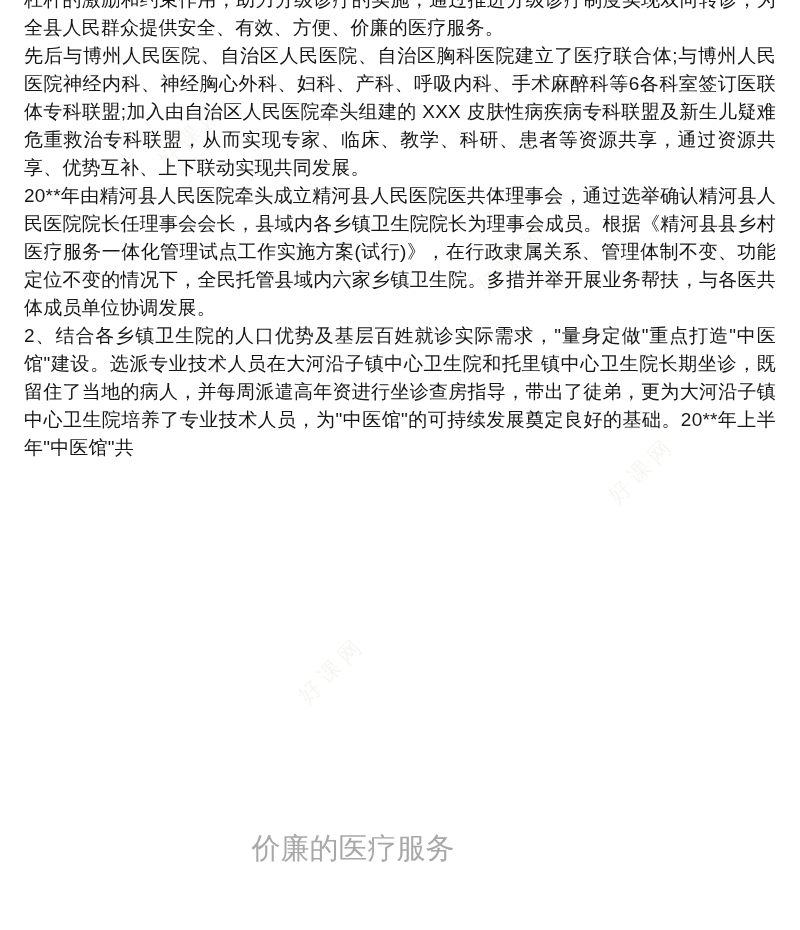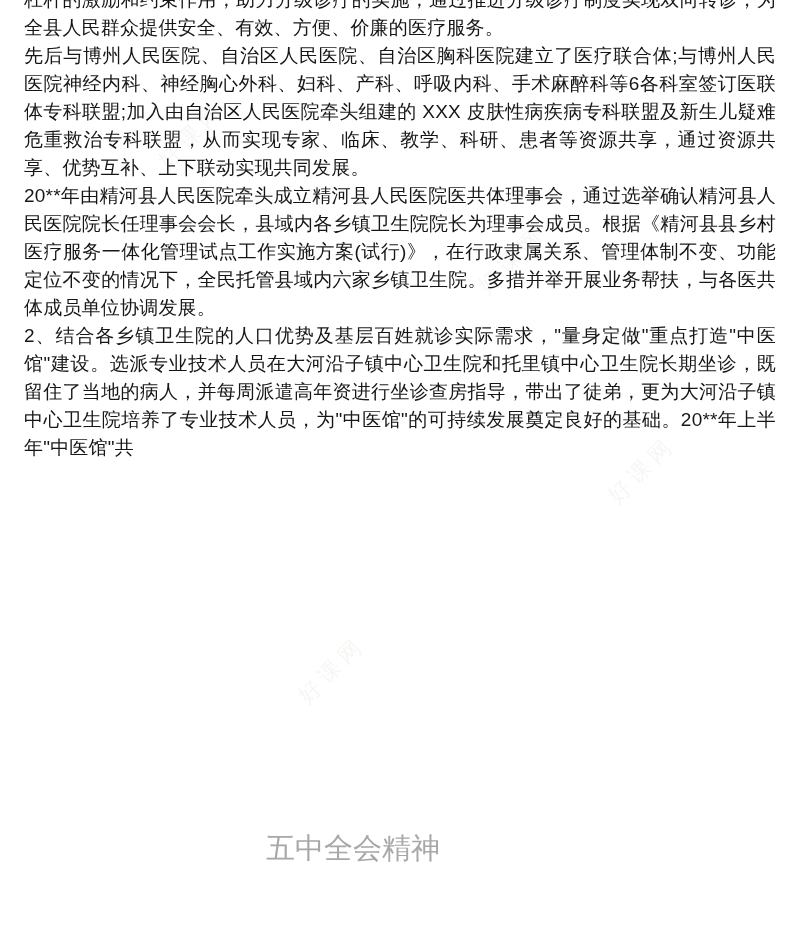--- a/index.html
+++ b/index.html
@@ -78,16 +78,16 @@
   <span class="watermark w4">好课网</span>
 
   <div class="doc-body">
       <p class="para">杠杆的激励和约束作用，助力分级诊疗的实施，通过推进分级诊疗制度实现双向转诊，为全县人民群众提供安全、有效、方便、价廉的医疗服务。</p>
       <p class="para">先后与博州人民医院、自治区人民医院、自治区胸科医院建立了医疗联合体;与博州人民医院神经内科、神经胸心外科、妇科、产科、呼吸内科、手术麻醉科等6各科室签订医联体专科联盟;加入由自治区人民医院牵头组建的 XXX 皮肤性病疾病专科联盟及新生儿疑难危重救治专科联盟，从而实现专家、临床、教学、科研、患者等资源共享，通过资源共享、优势互补、上下联动实现共同发展。</p>
       <p class="para">20**年由精河县人民医院牵头成立精河县人民医院医共体理事会，通过选举确认精河县人民医院院长任理事会会长，县域内各乡镇卫生院院长为理事会成员。根据《精河县县乡村医疗服务一体化管理试点工作实施方案(试行)》，在行政隶属关系、管理体制不变、功能定位不变的情况下，全民托管县域内六家乡镇卫生院。多措并举开展业务帮扶，与各医共体成员单位协调发展。</p>
       <p class="para">2、结合各乡镇卫生院的人口优势及基层百姓就诊实际需求，"量身定做"重点打造"中医馆"建设。选派专业技术人员在大河沿子镇中心卫生院和托里镇中心卫生院长期坐诊，既留住了当地的病人，并每周派遣高年资进行坐诊查房指导，带出了徒弟，更为大河沿子镇中心卫生院培养了专业技术人员，为"中医馆"的可持续发展奠定良好的基础。20**年上半年"中医馆"共</p>
     </div>
 
   <div class="footer-banner">
-    <span>五中全会精神</span>
+    <span>价廉的医疗服务</span>
   </div>
 
 </div>
 
 </body></html>

